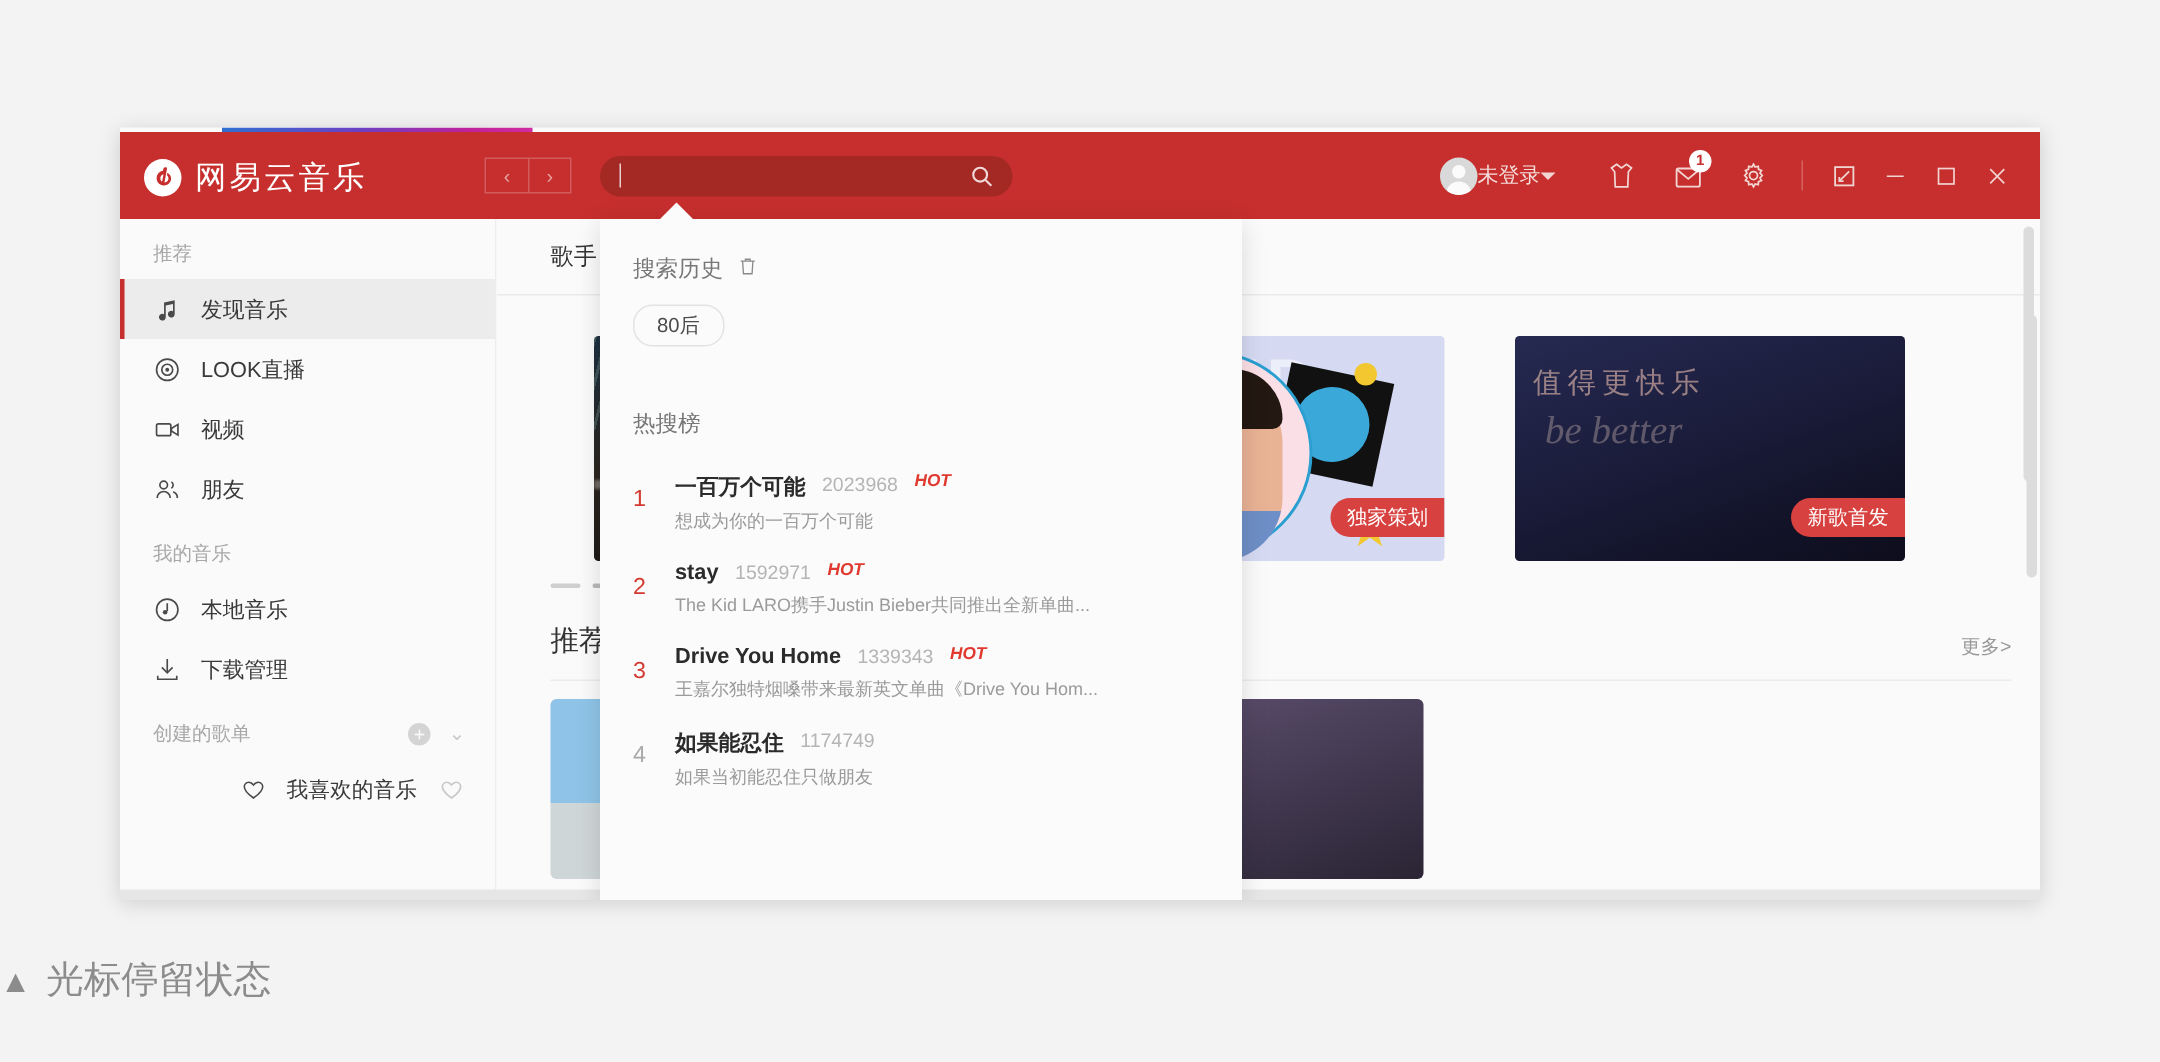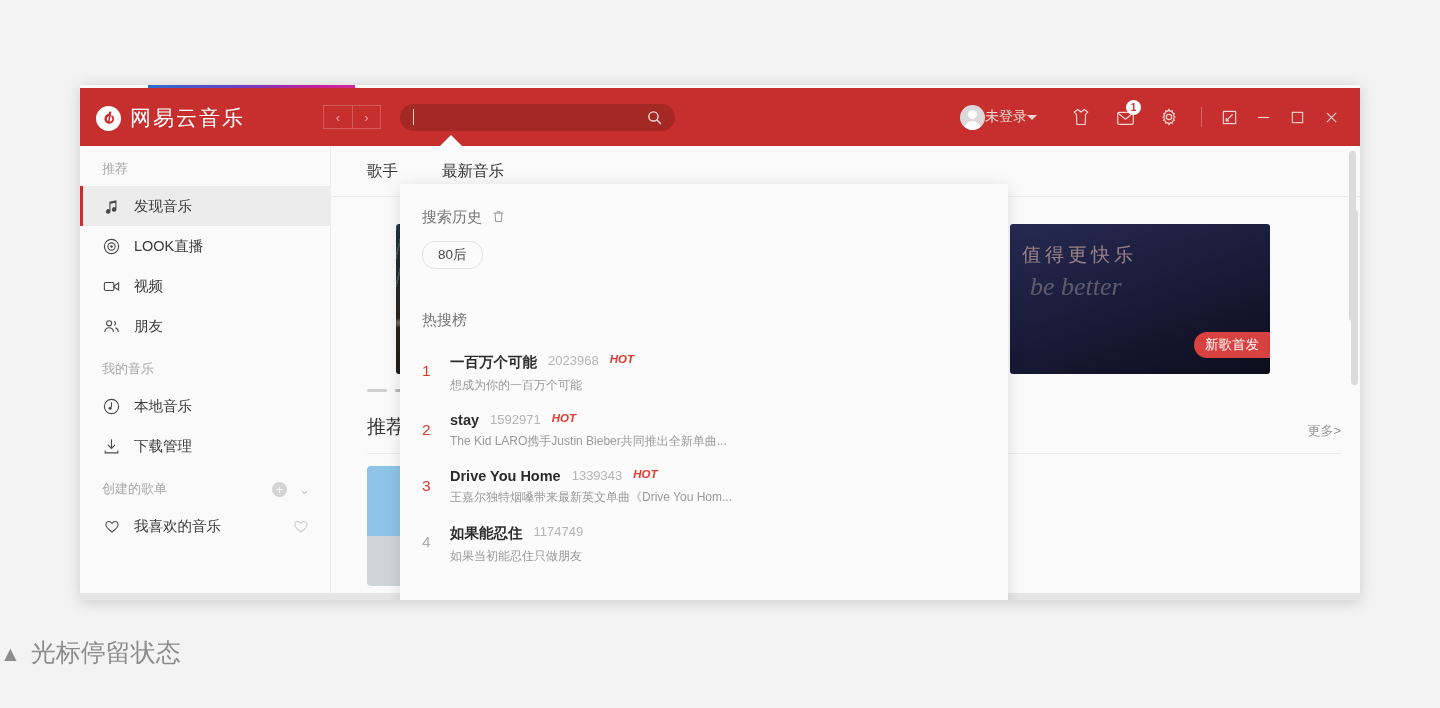--- a/index.html
+++ b/index.html
@@ -117,23 +117,23 @@
   .c2{background:linear-gradient(160deg,#2e2b2c 0%,#161416 60%,#0b0a0b 100%);}
   .c2::after{content:"";position:absolute;left:95px;top:10px;width:110px;height:130px;border-radius:40px;background:linear-gradient(180deg,#c4a888,#6e5c4a);}
   .c3{background:linear-gradient(160deg,#5c4f6e,#2a2434);}
   .play-count{position:absolute;right:8px;top:6px;color:#fff;font-size:12.5px;font-weight:bold;display:flex;align-items:center;gap:4px;text-shadow:0 1px 2px rgba(0,0,0,.5);}
   
   .vscroll{position:absolute;right:4px;top:66px;width:7px;height:170px;border-radius:4px;background:#dcdcdc;}
   .vscroll-inner{position:absolute;right:2px;top:64px;width:7px;height:175px;border-radius:4px;background:#dcdcdc;}
   .hscroll{position:absolute;left:0;bottom:0;width:1280px;height:7px;background:#e6e6e6;}
   
   .dropdown{
-    position:absolute;left:320px;top:61px;width:608px;height:454px;
+    position:absolute;left:320px;top:61px;width:428px;height:454px;
     background:#fbfbfb;box-shadow:0 3px 16px rgba(0,0,0,0.13);
-    z-index:25;overflow:hidden;margin-top:38px;
+    z-index:25;overflow:hidden;
   }
   .dd-arrow{
     position:absolute;left:360px;top:50px;width:0;height:0;z-index:26;
     border-left:11px solid transparent;border-right:11px solid transparent;border-bottom:11px solid #fbfbfb;
   }
   .dd-sec-title{display:flex;align-items:center;gap:9px;color:#777;font-size:15px;padding:24px 0 0 22px;}
   .trash{color:#8a8a8a;}
   .chips{padding:14px 0 0 22px;display:flex;gap:10px;}
   .chip{border:1px solid #e3e3e3;border-radius:13px;padding:4px 15px;font-size:13.5px;color:#4a4a4a;background:#fbfbfb;}
   .hot-title{color:#777;font-size:15px;padding:42px 0 0 22px;}
@@ -316,21 +316,21 @@
       </div>
 
       <div class="sb-group-row">
         <span>创建的歌单</span>
         <span class="sb-grp-tools">
           <span class="plus-ic">+</span>
           <span>⌄</span>
         </span>
       </div>
 
-      <div class="sb-item" style="justify-content:space-between;padding-right:20px;">
+      <div class="sb-item" style="justify-content:flex-end;padding-right:20px;">
         <span style="display:flex;align-items:center;gap:13px;">
           <span class="ico">
             <svg width="18" height="18" viewBox="0 0 24 24" fill="none" stroke="currentColor" stroke-width="1.4">
               <path d="M12 20 C5 15 2.5 11.5 4.3 8 C5.8 5.2 9.6 5.2 12 8.4 C14.4 5.2 18.2 5.2 19.7 8 C21.5 11.5 19 15 12 20 Z"></path>
             </svg>
           </span>
           <span>我喜欢的音乐</span>
         </span>
         <span class="ico" style="color:#c9c9c9;">
           <svg width="18" height="18" viewBox="0 0 24 24" fill="none" stroke="currentColor" stroke-width="1.4">

